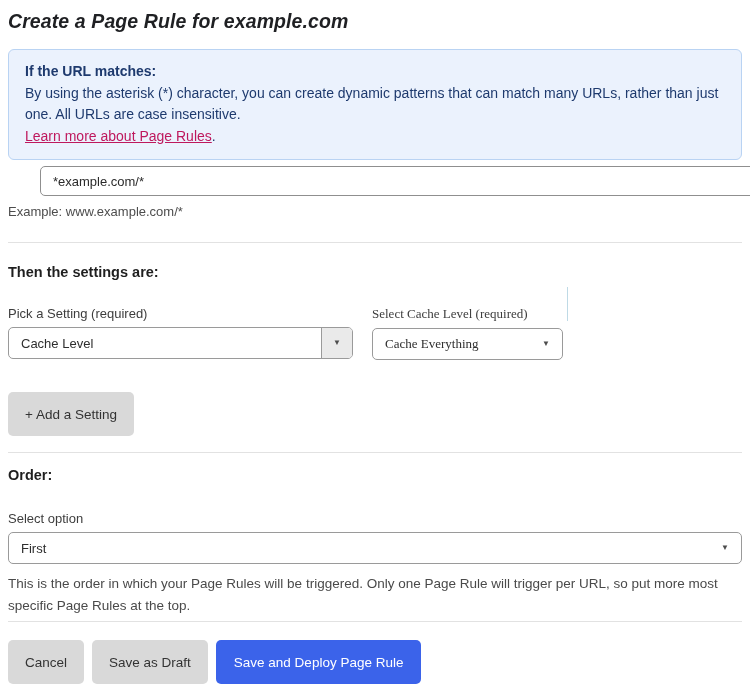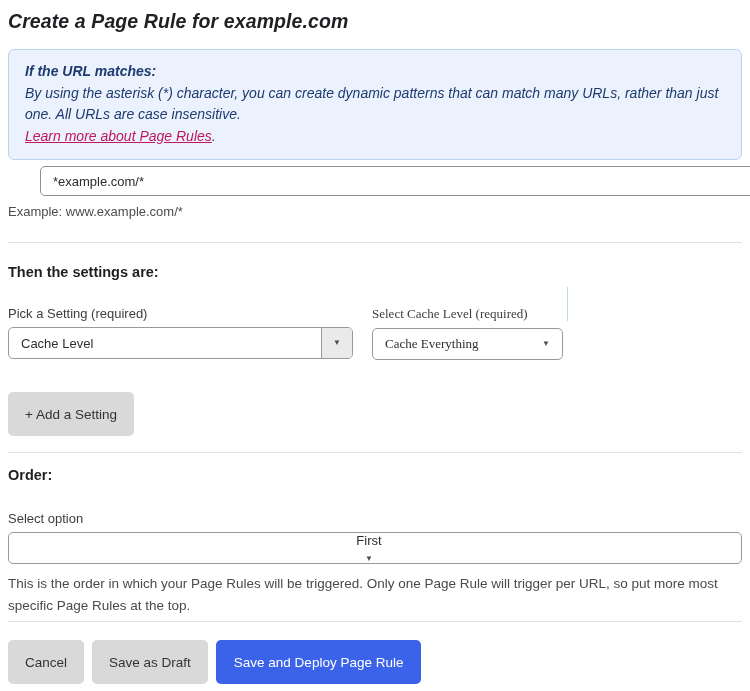--- a/index.html
+++ b/index.html
@@ -23,21 +23,20 @@
   
   .infobox {
     margin-top: 16px;
     background: #EBF2FD;
     border: 1px solid #B9D3F3;
     border-radius: 6px;
     padding: 11px 16px 12px 16px;
     color: #1E3A6E;
     font-size: 14px;
     line-height: 21.5px;
-    font-style: italic;
   }
   .infobox-heading { font-weight: bold; }
   .infobox a {
     color: #be185d;
     text-decoration: underline;
     cursor: pointer;
   }
 
   
   .field-label {
@@ -137,21 +136,21 @@
     border-radius: 5px;
     font-size: 13.5px;
     font-family: "Liberation Sans", "DejaVu Sans", sans-serif;
     cursor: pointer;
     padding: 0 17px;
   }
   .btn-gray { background: #D9D9D9; color: #333; }
   .btn-blue { background: #3B63EA; color: #ffffff; padding: 0 18px; }
   .add-setting-btn { margin-top: 32px; }
 
-  .order-select { margin-top: 6px; flex-direction: column; }
+  .order-select { margin-top: 6px; }
   .order-helper {
     font-size: 13.5px;
     color: #4a4a4a;
     line-height: 22px;
     margin-top: 9px;
   }
 
   .actions {
     display: flex;
     align-items: center;

